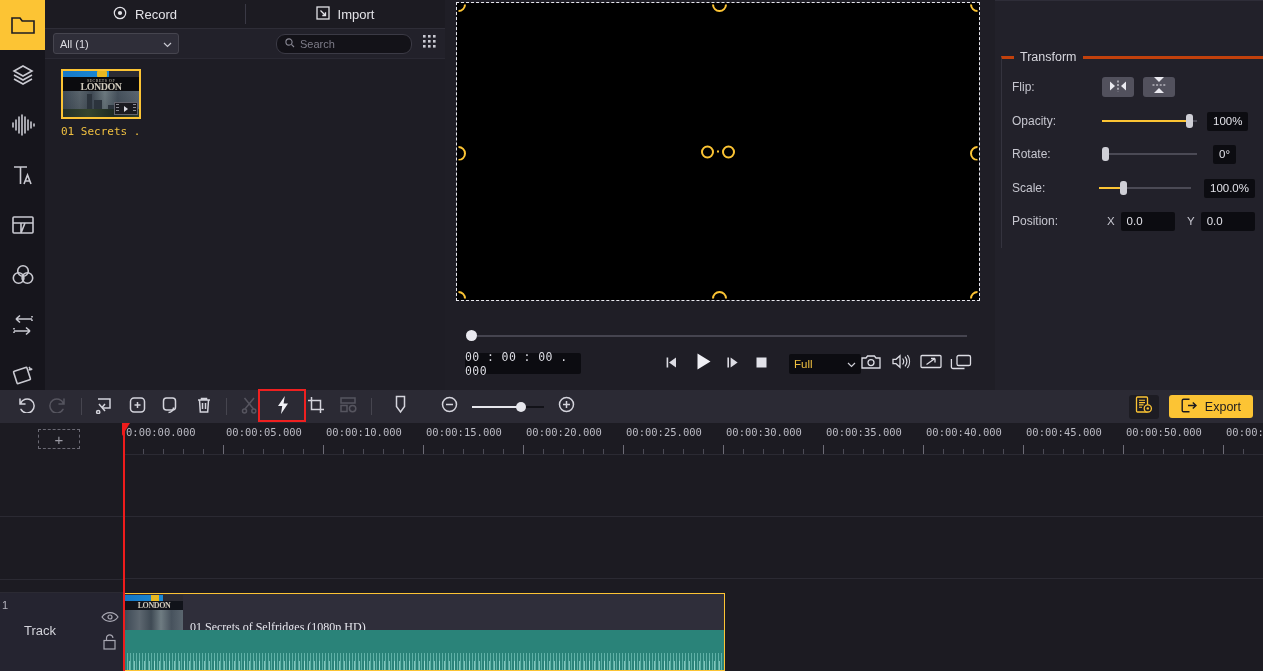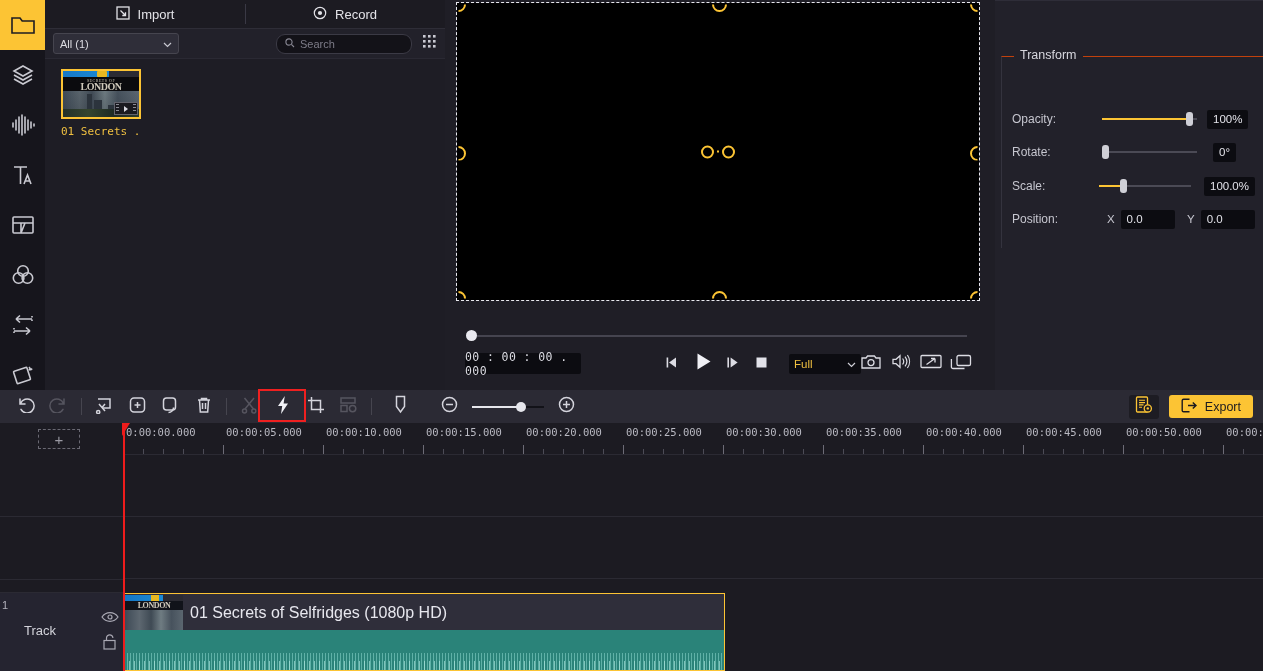--- a/index.html
+++ b/index.html
@@ -196,21 +196,21 @@
     font-size: 12.5px; color: #d2d2d9; cursor: pointer; position: relative;
   }
   .props-tab.active { color: #fcc434; }
   .props-tab.active::after {
     content: ""; position: absolute; left: 22%; right: 22%; bottom: 0;
     height: 2px; background: #fcc434;
   }
   #props-divider { height: 1px; background: #2e2d38; }
   #transform-box {
     position: absolute; left: 6px; top: 56px; right: 0; bottom: 142px;
-    border-top: 1px solid #c2410c; border-left: 1px solid #34333e;
+    border-top: 3px solid #c2410c; border-left: 1px solid #34333e;
   }
   #transform-legend {
     position: absolute; left: 12px; top: -9px; padding: 0 6px;
     background: #22212a; font-size: 12.5px; color: #d7d7de;
   }
   .prop-row {
     position: absolute; left: 0; right: 8px; height: 24px;
     display: flex; align-items: center;
   }
   .prop-label { width: 90px; padding-left: 10px; font-size: 12px; color: #c6c6cf; }
@@ -323,21 +323,21 @@
   #clip-thumb .lon {
     position: absolute; left: 0; right: 0; top: 6px;
     text-align: center; font-size: 8px; font-weight: bold;
     color: #cfc9bb; font-family: "Liberation Serif", serif; letter-spacing: -.4px;
   }
   #clip-thumb .skyline {
     position: absolute; left: 0; right: 0; bottom: 0; height: 21px;
     background: linear-gradient(90deg,#3e4a56,#5d6770 25%,#3f4a54 45%,#6f7c82 62%,#47525d 80%,#5b666f);
   }
   #clip-label {
-    position: absolute; left: 66px; top: 10px; font-size: 16px; color: #e7e7ee;
+    position: absolute; left: 66px; top: 26px; font-size: 12px; color: #e7e7ee; font-family: Liberation Serif, serif;
   }
   #waveform {
     position: absolute; left: 0; right: 0; bottom: 0; height: 40px;
     background: #2a8379;
     overflow: hidden;
   }
   #waveform .wv {
     position: absolute; left: 0; right: 0; bottom: 0; height: 17px;
     background:
       repeating-linear-gradient(90deg,
@@ -441,34 +441,34 @@
         </svg>
       </span>
     </div>
   </div>
 
   <div id="media-panel">
     <div id="media-tabs">
       <div class="media-tab">
         <span>
           <svg width="14" height="14" viewBox="0 0 14 14">
+              <circle cx="7" cy="7" r="5.7" fill="none" stroke="#e3e3e8" stroke-width="1.2"></circle>
+              <circle cx="7" cy="7" r="2.1" fill="#e3e3e8"></circle>
+            </svg>
+        </span>
+        <span>Record</span>
+      </div>
+      <div class="media-tab">
+        <span>
+          <svg width="14" height="14" viewBox="0 0 14 14">
               <rect x="1" y="1" width="12" height="12" fill="none" stroke="#e3e3e8" stroke-width="1.3"></rect>
               <path d="M4.5 4.5l5 5M9.5 6.3v3.2H6.3" fill="none" stroke="#e3e3e8" stroke-width="1.3"></path>
             </svg>
         </span>
         <span>Import</span>
-      </div>
-      <div class="media-tab">
-        <span>
-          <svg width="14" height="14" viewBox="0 0 14 14">
-              <circle cx="7" cy="7" r="5.7" fill="none" stroke="#e3e3e8" stroke-width="1.2"></circle>
-              <circle cx="7" cy="7" r="2.1" fill="#e3e3e8"></circle>
-            </svg>
-        </span>
-        <span>Record</span>
       </div>
     </div>
 
     <div id="media-toolbar">
       <div id="filter-select">
         <span>All (1)</span>
         <span>
           <svg width="9" height="6" viewBox="0 0 9 6">
               <path d="M1 1l3.5 3.5L8 1" fill="none" stroke="#c9c9d2" stroke-width="1.2"></path>
             </svg>
@@ -617,20 +617,41 @@
       </div>
     </div>
   </div>
 
   <div id="props-panel">
     <div id="props-divider"></div>
 
     <div id="transform-box">
       <div id="transform-legend">Transform</div>
 
+      <div class="prop-row" style="top:16px">
+        <div class="prop-label">Flip:</div>
+        <div class="flip-btn">
+          <span>
+            <svg width="22" height="12" viewBox="0 0 22 12">
+                <path d="M3 1.5v9l5-4.5z" fill="#eaeaf0"></path>
+                <path d="M19 1.5v9l-5-4.5z" fill="#eaeaf0"></path>
+                <path d="M11 0.5v11" stroke="#eaeaf0" stroke-width="1.1" stroke-dasharray="2 1.6"></path>
+              </svg>
+          </span>
+        </div>
+        <div class="flip-btn">
+          <span>
+            <svg width="14" height="20" viewBox="0 0 14 20">
+                <path d="M2 2h10L7 7z" fill="#eaeaf0"></path>
+                <path d="M2 18h10L7 13z" fill="#eaeaf0"></path>
+                <path d="M0.5 10h13" stroke="#eaeaf0" stroke-width="1.1" stroke-dasharray="2 1.6"></path>
+              </svg>
+          </span>
+        </div>
+      </div>
 
       <div class="prop-row" style="top:50px">
         <div class="prop-label">Opacity:</div>
         <div class="slider-wrap">
           <div class="slider-base"></div>
           <div class="slider-fill" style="width:92%"></div>
           <div class="slider-knob" style="left:88%"></div>
         </div>
         <div class="val-box">100%</div>
       </div>

